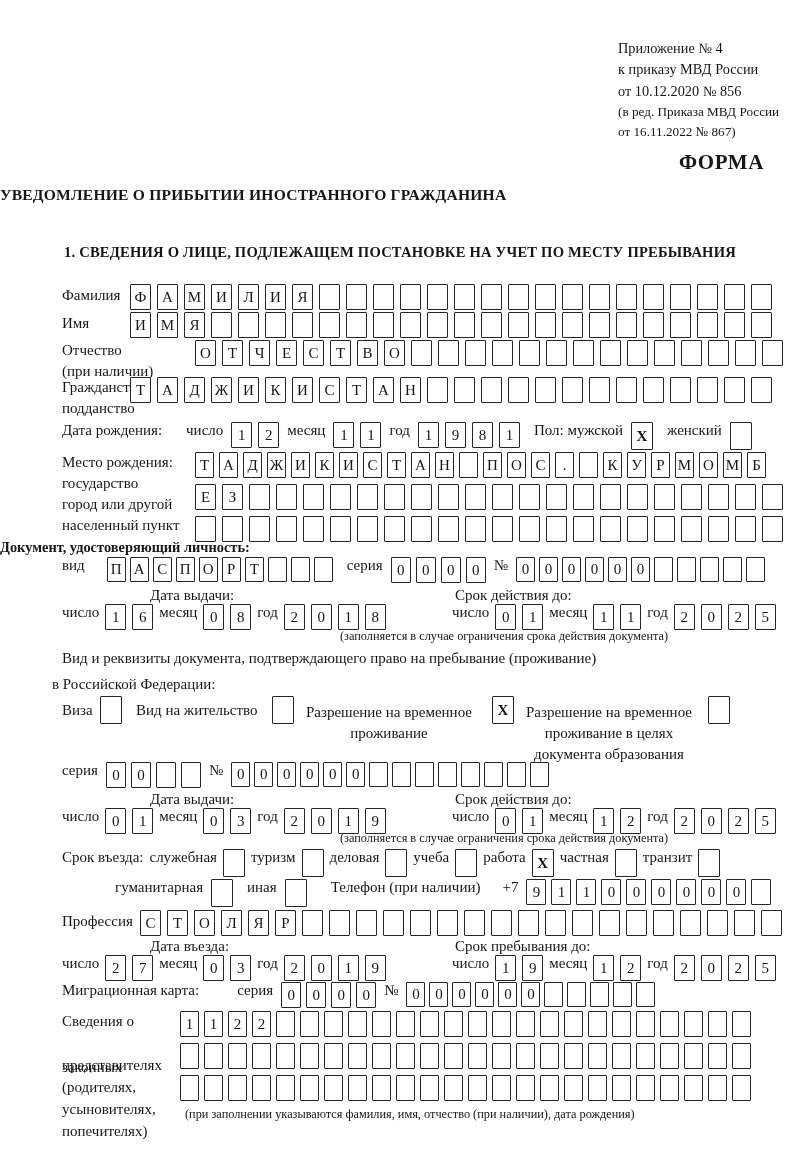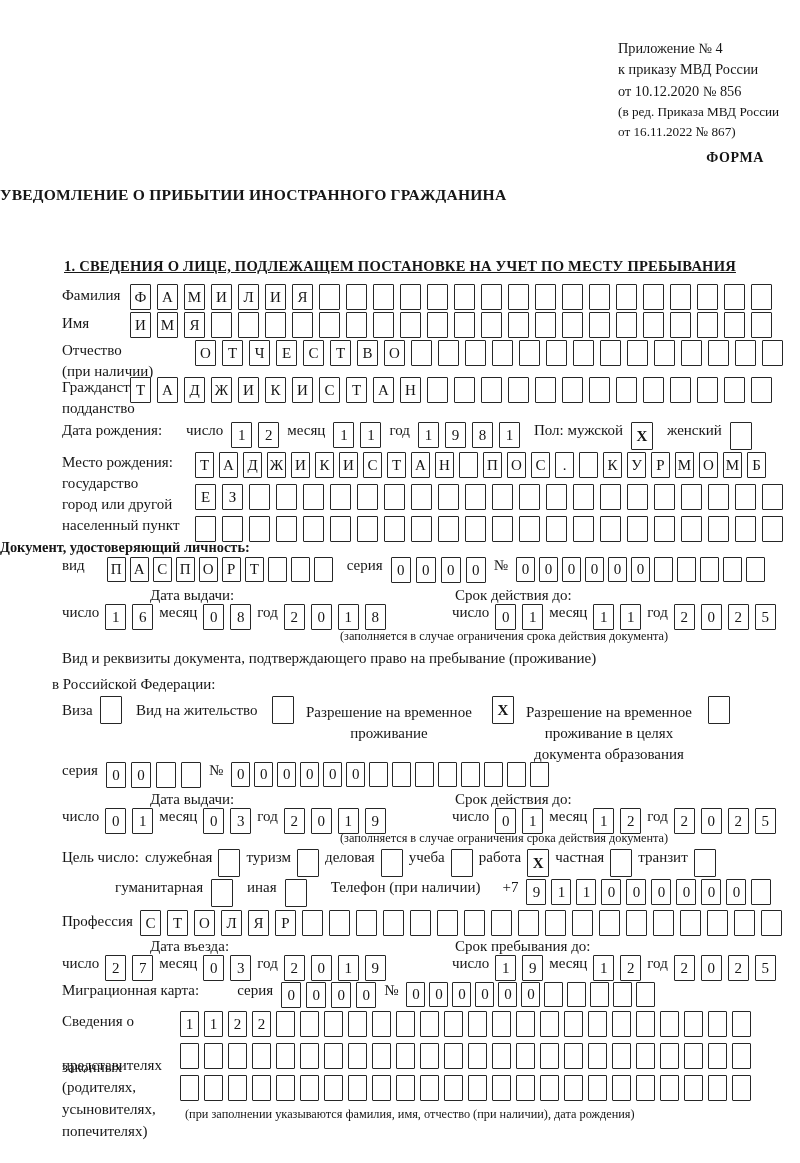--- a/index.html
+++ b/index.html
@@ -31,27 +31,27 @@
 
 <div class="page">
 
   <div class="abs appendix" style="left:618px;top:38px;">
     <div>Приложение № 4</div>
     <div>к приказу МВД России</div>
     <div>от 10.12.2020 № 856</div>
     <div class="small" style="">(в ред. Приказа МВД России</div>
     <div class="small">от 16.11.2022 № 867)</div>
   </div>
-  <div class="abs b" style="top:150px;right:36px;font-size:14px;letter-spacing:.6px;">ФОРМА</div>
+  <div class="abs b" style="top:150px;right:36px;font-size:21px;letter-spacing:.6px;">ФОРМА</div>
 
   <div class="abs title center" style="left:0;top:183px;width:800px;">
     <div>УВЕДОМЛЕНИЕ О ПРИБЫТИИ ИНОСТРАННОГО ГРАЖДАНИНА</div>
   </div>
 
-  <div class="abs sec1" style="left:64px;top:258px;text-decoration:underline;">1. СВЕДЕНИЯ О ЛИЦЕ, ПОДЛЕЖАЩЕМ ПОСТАНОВКЕ НА УЧЕТ ПО МЕСТУ ПРЕБЫВАНИЯ</div>
+  <div class="abs sec1" style="left:64px;top:244px;">1. СВЕДЕНИЯ О ЛИЦЕ, ПОДЛЕЖАЩЕМ ПОСТАНОВКЕ НА УЧЕТ ПО МЕСТУ ПРЕБЫВАНИЯ</div>
 
   <div class="abs lbl" style="left:62px;top:287px;">Фамилия</div>
   <div class="abs cellrow" style="left:130px;top:284px;">
       <span class="cell">Ф</span>
       <span class="cell">А</span>
       <span class="cell">М</span>
       <span class="cell">И</span>
       <span class="cell">Л</span>
       <span class="cell">И</span>
       <span class="cell">Я</span>
@@ -424,21 +424,21 @@
     <span class="cellrow">
         <span class="cell">2</span>
         <span class="cell">0</span>
         <span class="cell">2</span>
         <span class="cell">5</span>
       </span>
   </div>
   <div class="abs note center" style="left:340px;top:831px;width:450px;">(заполняется в случае ограничения срока действия документа)</div>
 
   <div class="frow" style="left:62px;top:849px;gap:6px;">
-    <span class="lbl">Цель число:</span>
+    <span class="lbl">Срок въезда:</span>
     <span class="lbl">служебная</span>
     <span class="cbox"></span>
     <span class="lbl">туризм</span>
     <span class="cbox"></span>
     <span class="lbl">деловая</span>
     <span class="cbox"></span>
     <span class="lbl">учеба</span>
     <span class="cbox"></span>
     <span class="lbl">работа</span>
     <span class="cbox">X</span>

